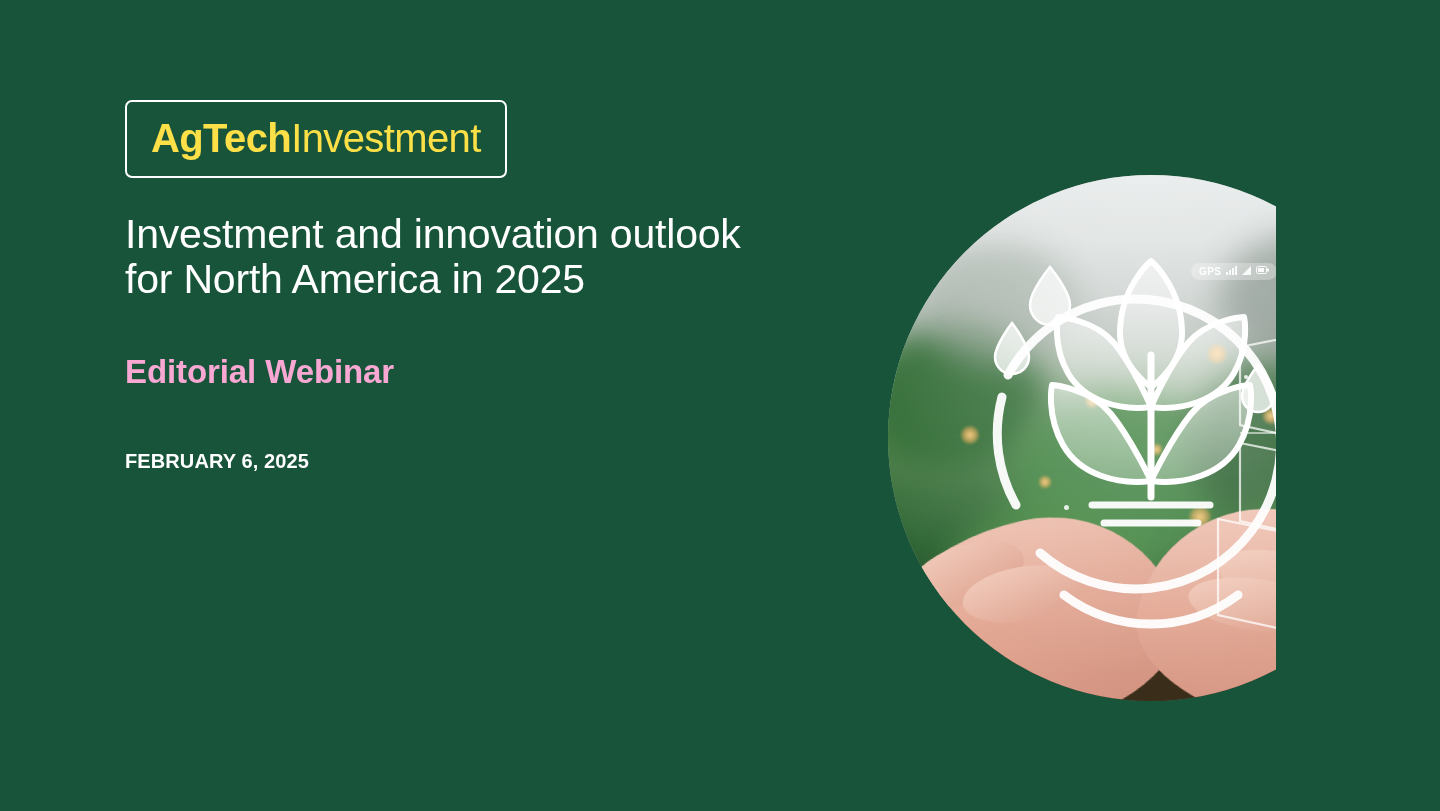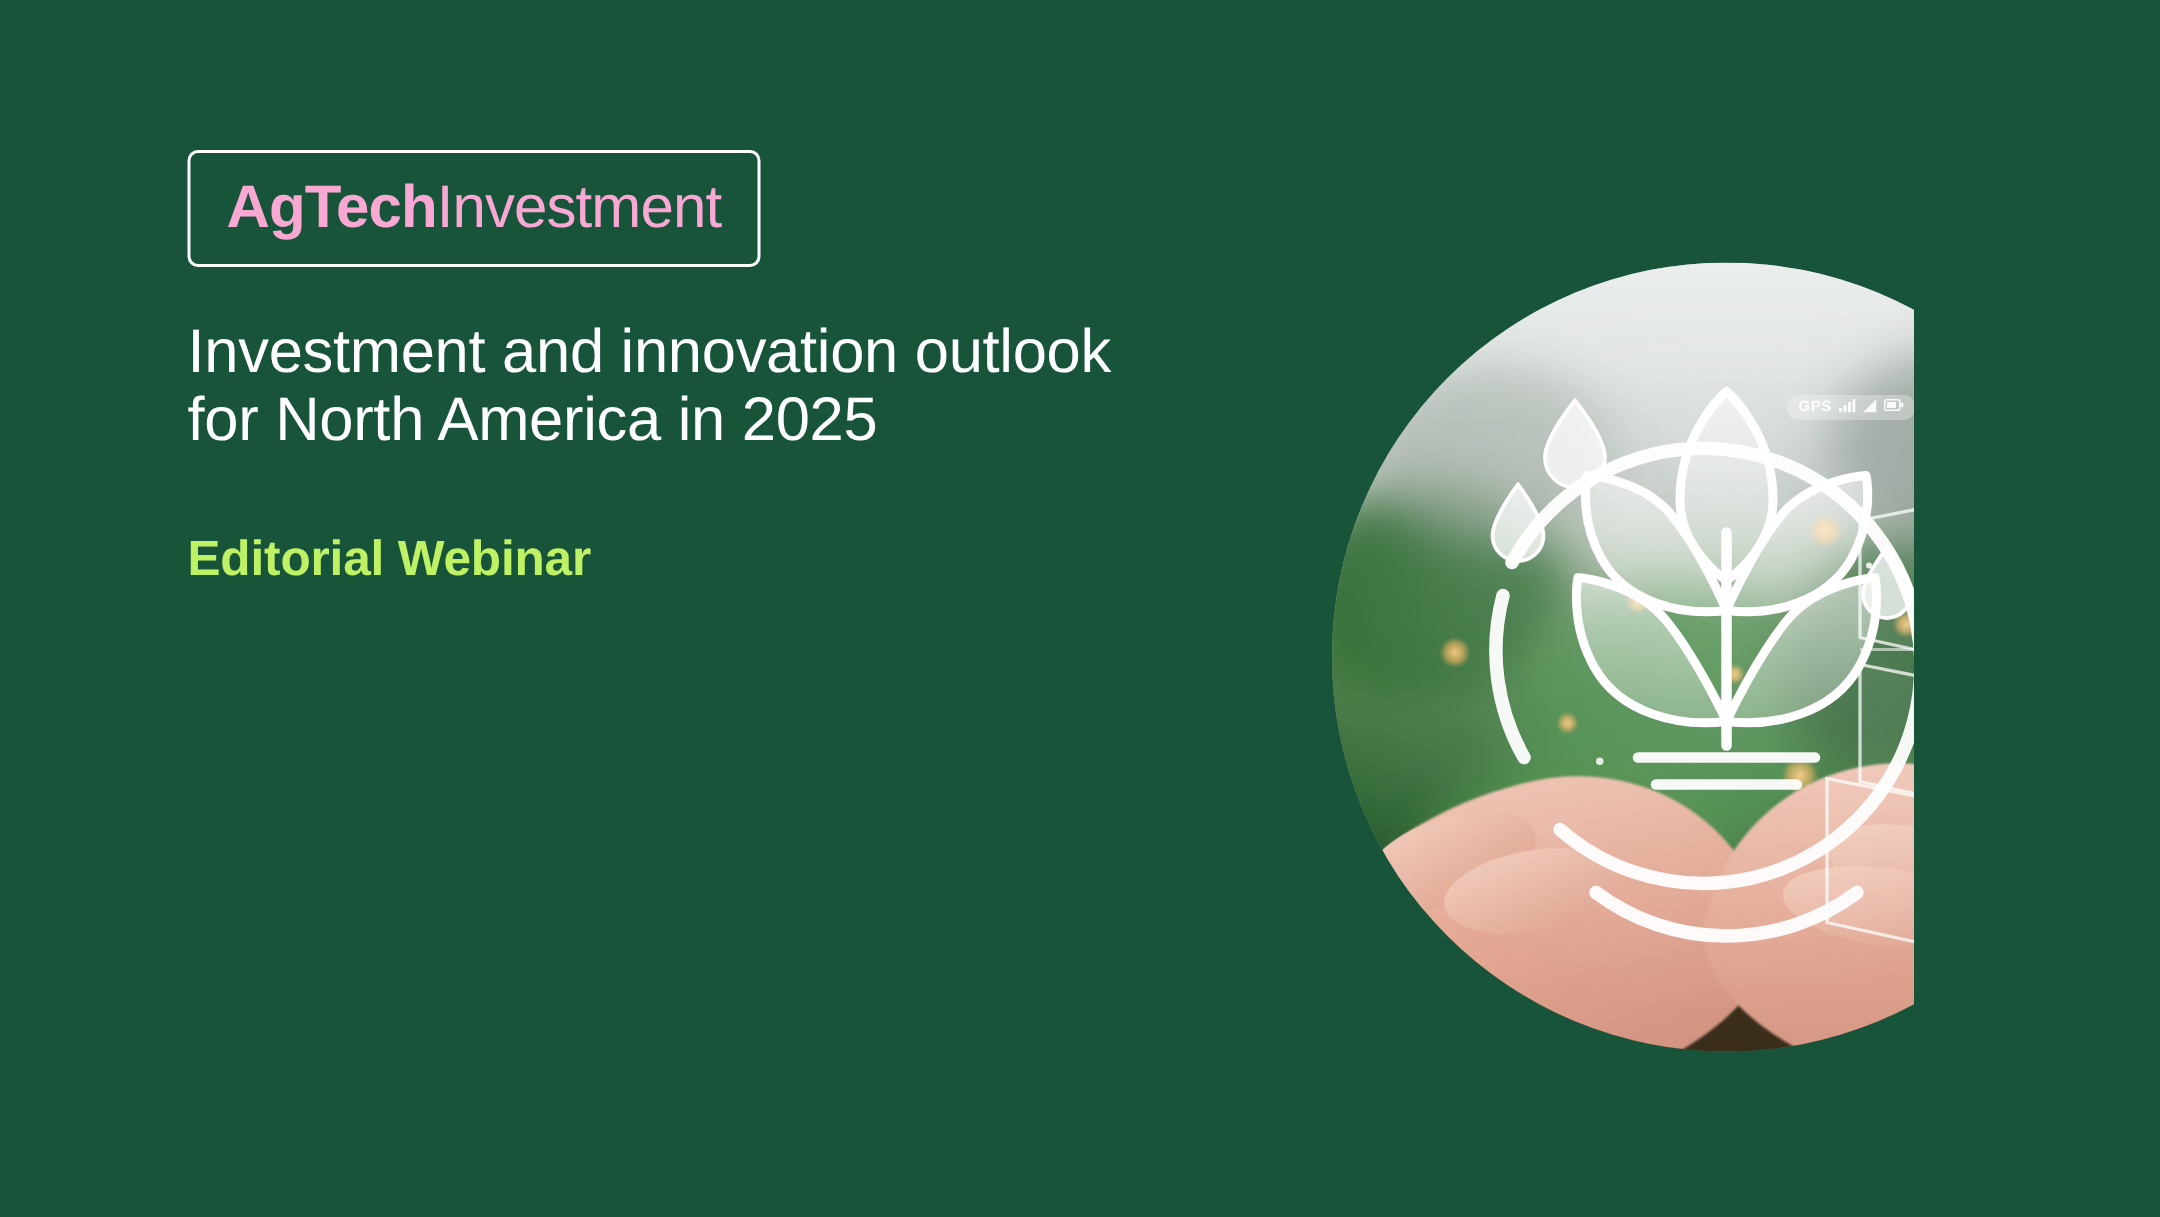--- a/index.html
+++ b/index.html
@@ -30,21 +30,21 @@
     display:inline-block;
     border:2px solid #ffffff;
     border-radius:7px;
     padding:16px 24px 18px 24px;
     line-height:1;
     white-space:nowrap;
   }
   .logo-text {
     font-size:40px;
     letter-spacing:-0.6px;
-    color:#f9a8d4;
+    color:#fde047;
     line-height:1;
     display:inline-block;
   }
   .logo-bold   { font-weight:700; }
   .logo-light  { font-weight:300; }
 
   
   .title {
     margin-top:34px;
     font-size:41px;
@@ -53,21 +53,21 @@
     color:#ffffff;
     letter-spacing:-0.2px;
     max-width:650px;
     font-stretch:condensed;
   }
 
   .subtitle {
     margin-top:52px;
     font-size:33px;
     font-weight:700;
-    color:#bef264;
+    color:#f9a8d4;
     line-height:1.1;
     letter-spacing:-0.1px;
   }
 
   .datetime {
     margin-top:56px;
     color:#ffffff;
     font-size:20px;
     font-weight:700;
     line-height:1.5;
@@ -191,20 +191,21 @@
 
     <div class="logo-box">
       <span class="logo-text logo-bold">AgTech</span><span class="logo-text logo-light">Investment</span>
     </div>
 
     <h1 class="title">Investment and innovation outlook for North America in 2025</h1>
 
     <h2 class="subtitle">Editorial Webinar</h2>
 
     <div class="datetime">
+      <div>FEBRUARY 6, 2025</div>
     </div>
   </div>
 
   <div class="photo-clip">
     <div class="photo">
 
       <div class="bg-sky"></div>
 
       <div class="bg-blobs">
         <div class="blob" style="left:-30px;  top:150px; width:190px; height:150px; background:#2f6b33;"></div>

